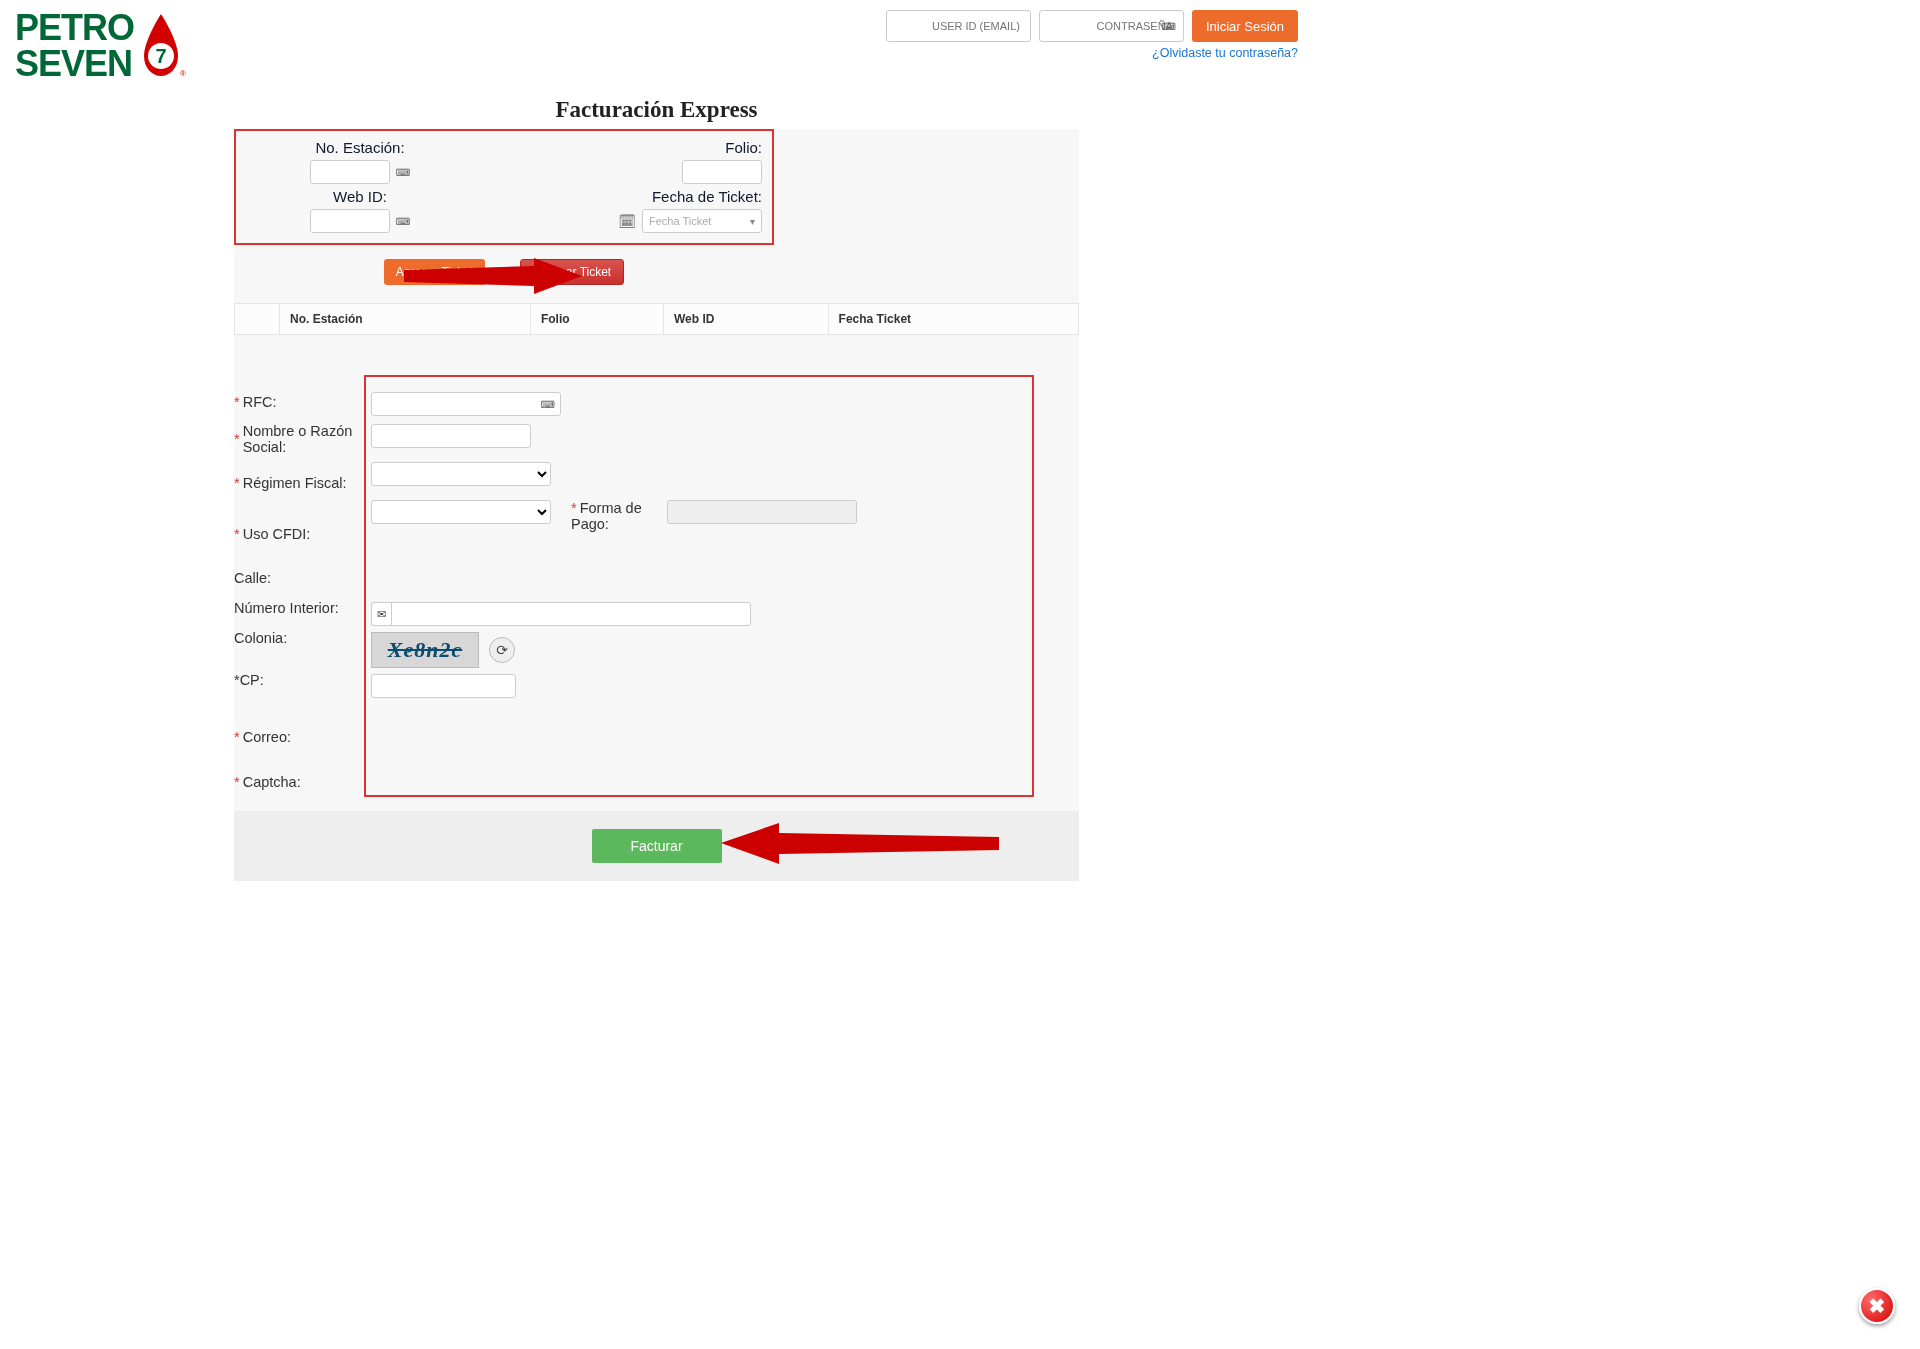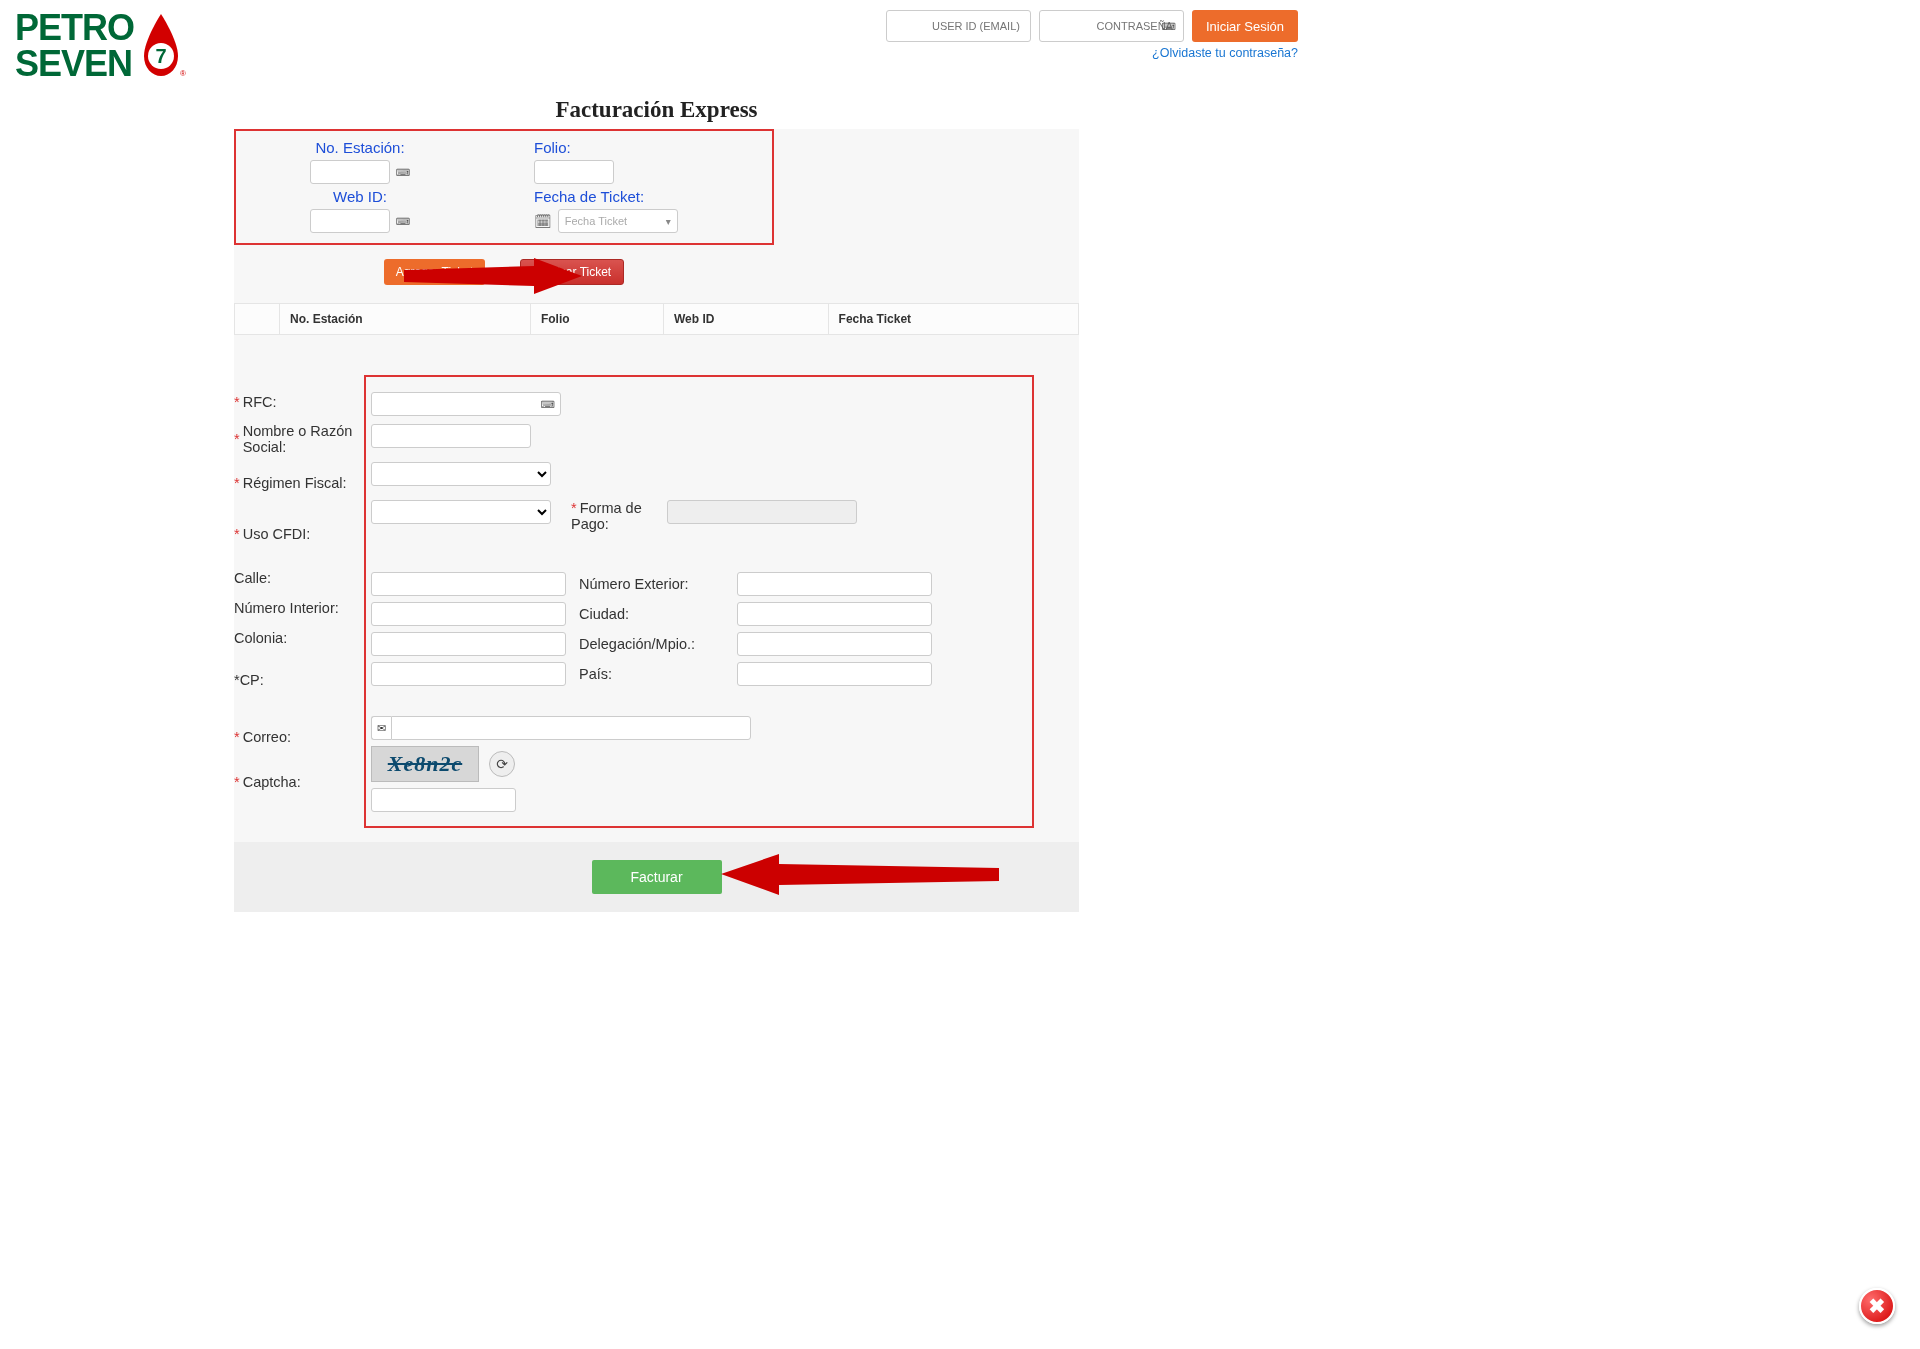--- a/index.html
+++ b/index.html
@@ -102,22 +102,22 @@
   }
   .ticket-form {
     border: 2px solid #d33;
     padding: 8px 10px 10px 10px;
     display: flex;
     gap: 60px;
     width: 540px;
     margin-left: 0;
   }
   .tf-col { display: flex; flex-direction: column; align-items: flex-end; gap: 4px; }
-  .tf-col2 { align-items: flex-start; }
-  .tf-label { font-size: 15px; color: #1d4ed8; text-align: right; }
+  .tf-col2 { align-items: flex-end; }
+  .tf-label { font-size: 15px; color: #0f172a; text-align: right; }
   .tf-input-wrap { position: relative; display: flex; align-items: center; gap: 6px; }
   .tf-input {
     height: 24px;
     border: 1px solid #ccc;
     border-radius: 3px;
     width: 80px;
     padding: 0 6px;
     background: #fff;
   }
   .tf-keyb { font-size: 10px; color: #555; }
@@ -441,37 +441,20 @@
       </div>
 
       <div style="margin:0 0 40px 5px; display:flex; align-items:flex-start; gap:20px;">
         <select class="f-select w180"><option></option></select>
         <div style="display:flex; align-items:flex-start; gap:6px;">
           <span style="font-size:14.5px; width:90px;"><span class="ast">*</span><span>Forma de Pago:</span></span>
           <div class="readonly-box"></div>
         </div>
       </div>
 
-      <div style="margin-left:5px; display:grid; grid-template-columns: 200px 150px 200px; row-gap:6px; column-gap:8px; align-items:center;">
-        <input class="f-input" style="width: 195px;">
-        <span style="font-size:14.5px;">Número Exterior:</span>
-        <input class="f-input" style="width: 195px;">
-
-        <input class="f-input" style="width: 195px;">
-        <span style="font-size:14.5px;">Ciudad:</span>
-        <input class="f-input" style="width: 195px;">
-
-        <input class="f-input" style="width: 195px;">
-        <span style="font-size:14.5px;">Delegación/Mpio.:</span>
-        <input class="f-input" style="width: 195px;">
-
-        <input class="f-input" style="width: 195px;">
-        <span style="font-size:14.5px;">País:</span>
-        <input class="f-input" style="width: 195px;">
-      </div>
 
       <div style="height:30px;"></div>
 
       <div class="email-row">
         <div class="email-icon-box">✉</div>
         <input class="email-input" style="">
       </div>
 
       <div class="captcha-wrap">
         <div class="captcha-img">Xe8n2c</div>

